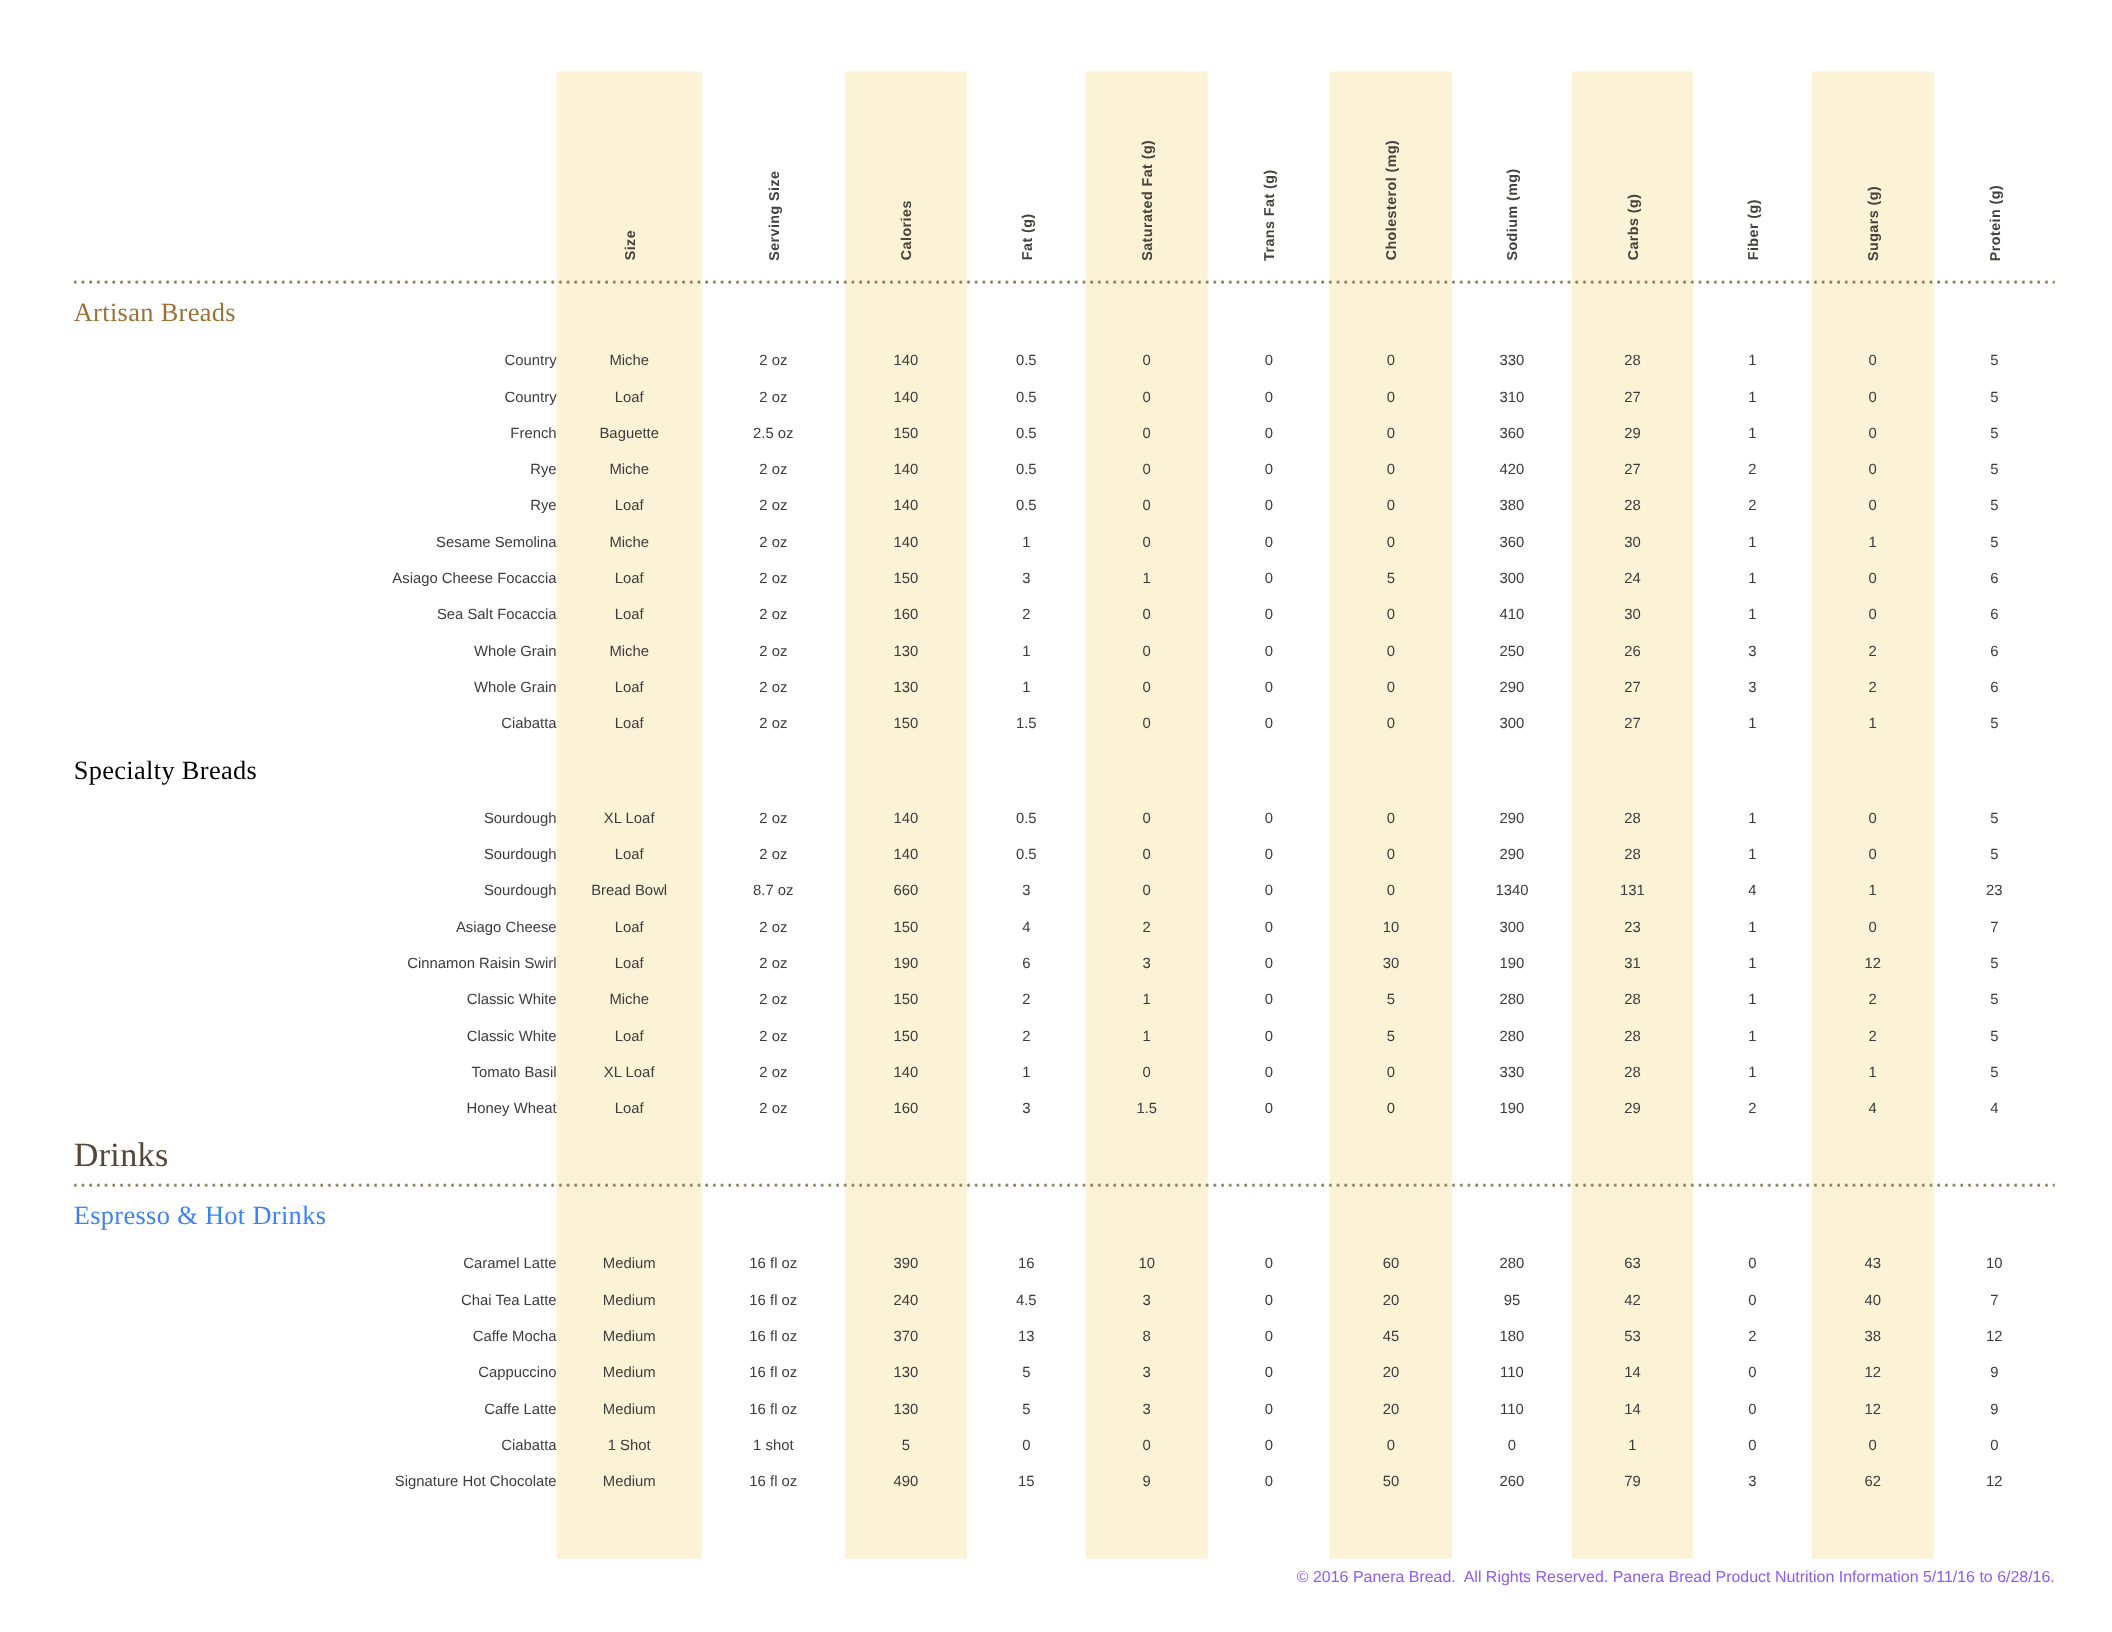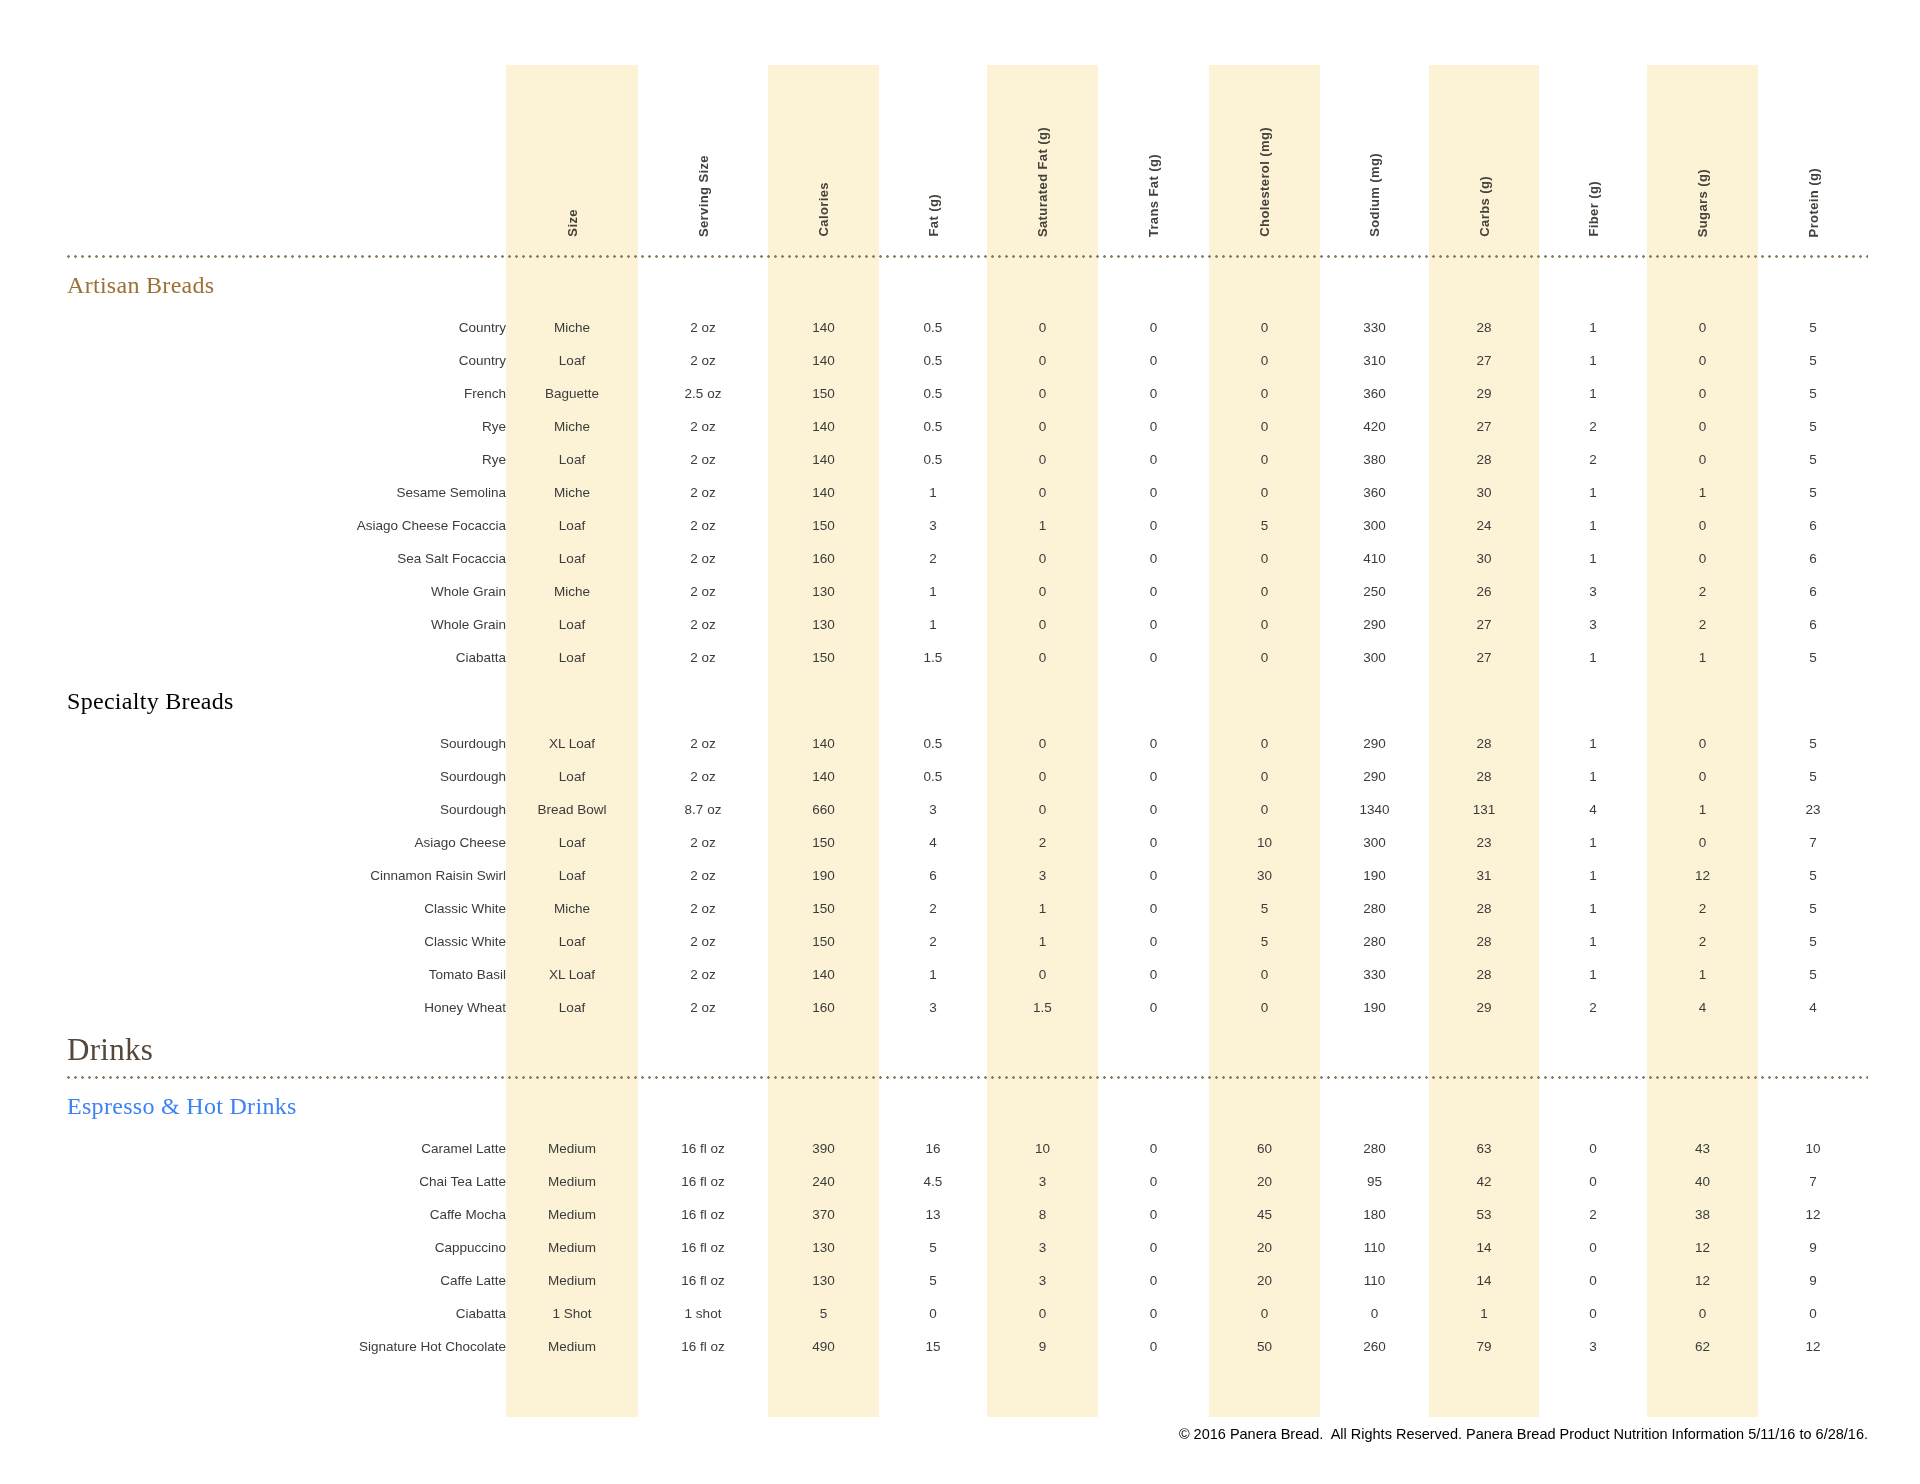--- a/index.html
+++ b/index.html
@@ -48,21 +48,21 @@
     margin-top: 14px; margin-bottom: 12px; letter-spacing: .3px;
   }
 
   .data-row { height: 33px; align-items: center; }
   .cell { font-size: 13.5px; color: #3c3c3c; line-height: 1; }
   .cell.name { text-align: right; }
   .cell.val  { text-align: center; }
 
   .footer {
     position: absolute; right: 52px; top: 1426px; z-index: 1;
-    font-size: 14.5px; color: #000000; white-space: pre;
+    font-size: 14.5px; color: #8b5cf6; white-space: pre;
   }
 </style>
 </head>
 <body>
 
 <div class="page">
   <div class="stripes" id="stripes">
       <div class="stripe" style="left: 439px; width: 132px; background: rgb(252, 242, 214);"></div>
       <div class="stripe" style="left: 701px; width: 111px; background: rgb(252, 242, 214);"></div>
       <div class="stripe" style="left: 920px; width: 111px; background: rgb(252, 242, 214);"></div>

